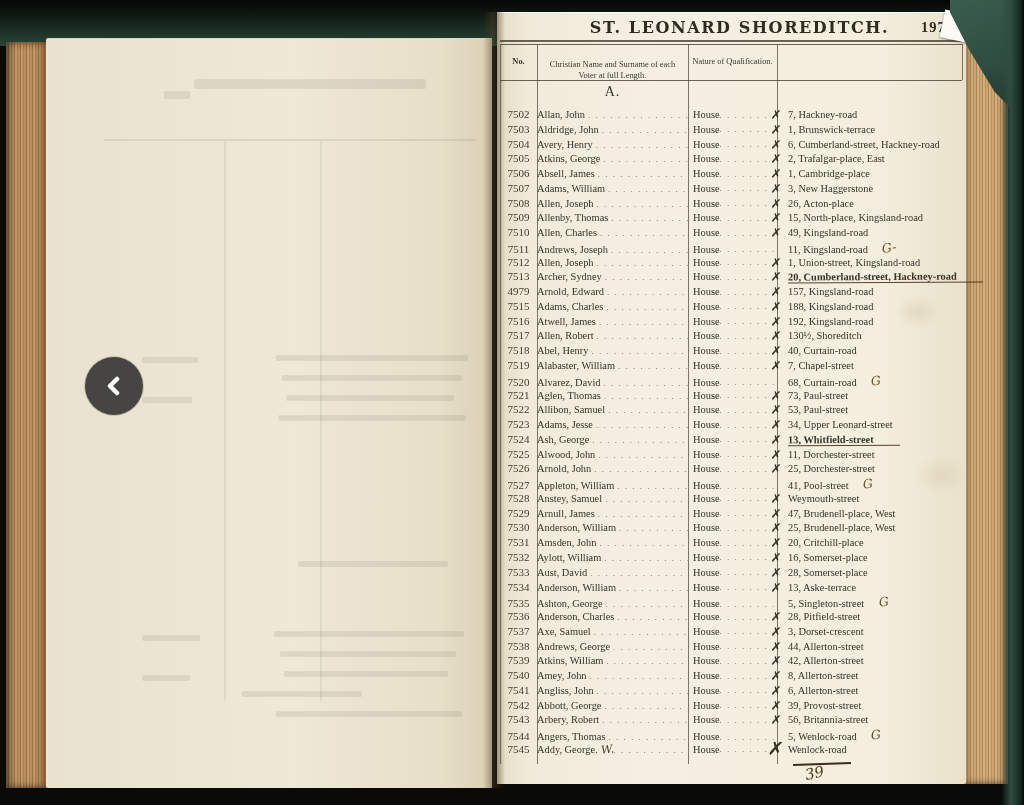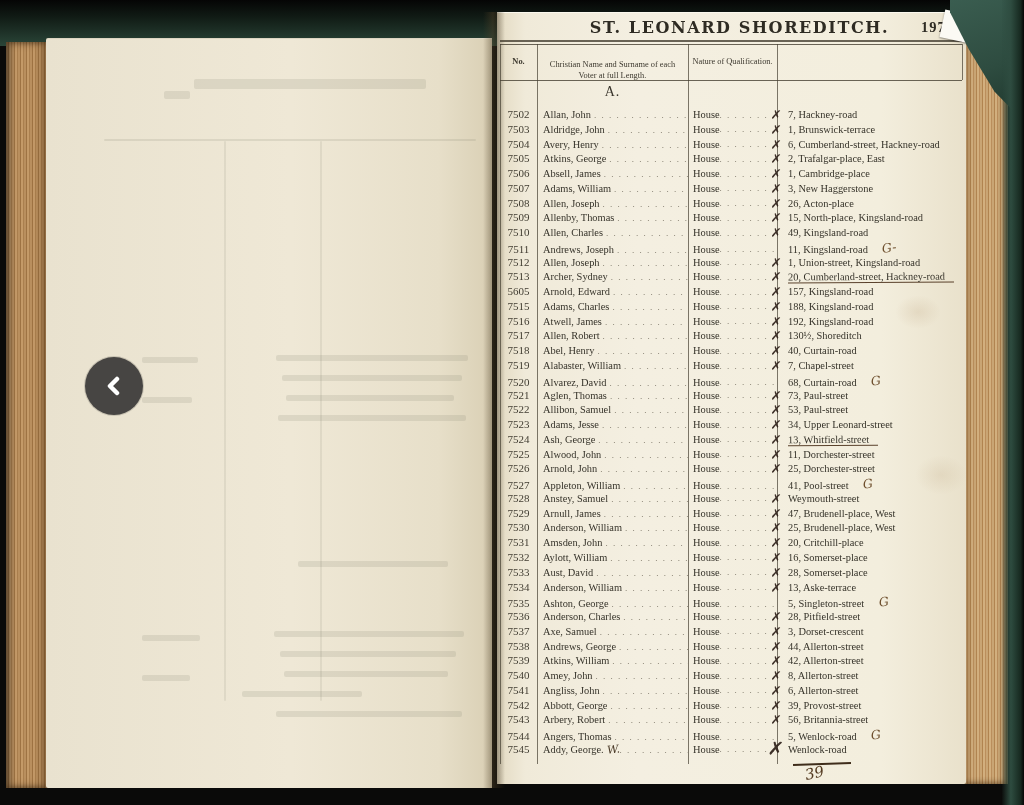--- a/index.html
+++ b/index.html
@@ -71,34 +71,34 @@
     font-size:8.4px;line-height:1.3;text-align:center;color:#3c382e;}
   .th{display:flex;align-items:center;justify-content:center;padding:1px 3px;}
   .th.no{width:37px;font-weight:bold;} .th.name{width:151px;margin-top:17px;} .th.qual{width:89px;} .th.street{width:185px;}
 
   .section-letter{position:absolute;top:72px;left:40px;width:151px;text-align:center;
     font-size:14px;letter-spacing:1px;color:#3a362c;}
 
   .rows{position:absolute;top:96px;left:3px;width:464px;z-index:1;}
   .row{display:flex;height:14.77px;align-items:baseline;font-size:10.4px;color:#36332a;white-space:nowrap;}
   .c-no{width:37px;text-align:center;font-size:11px;color:#413d32;flex:none;}
-  .c-name{width:151px;display:flex;align-items:baseline;padding-left:6px;overflow:hidden;flex:none;}
+  .c-name{width:151px;display:flex;align-items:baseline;overflow:hidden;flex:none;}
   .c-qual{width:89px;display:flex;align-items:center;padding-left:5px;overflow:hidden;flex:none;}
   .c-addr{flex:1;position:relative;padding-left:11px;}
   .dots{flex:1;overflow:hidden;font-size:9px;color:#6a6455;}
   .dots::after{content:". . . . . . . . . . . . . . . . . . . . . .";letter-spacing:1.5px;}
   .hand{font-family:"DejaVu Serif","Liberation Serif",serif;color:var(--hand);}
   .xmark{position:absolute;left:-6px;top:-2px;font-family:"DejaVu Sans",sans-serif;font-size:12.5px;
     color:#2f211a;transform:rotate(6deg);opacity:.92;}
   .xmark.big{font-size:19px;top:-7px;left:-9px;}
   .note{display:inline-block;margin-left:12px;font-style:italic;font-size:12.5px;color:var(--sepia);
     transform:rotate(-8deg) translateY(-1px);}
   .name-mark{display:inline-block;margin-left:3px;font-style:italic;font-size:11px;color:#4a3a28;transform:rotate(-6deg);}
-  .underl{display:inline-block;border-bottom:1.6px solid rgba(74,48,26,.9);padding-bottom:0px;padding-right:9px;
-    transform:rotate(-.3deg);}
+  .underl{display:inline-block;border-bottom:1.6px solid rgba(74,48,26,.9);padding-bottom:0px;padding-right:26px;
+    transform:rotate(-.3deg);font-weight:bold;}
   .tally-line{position:absolute;left:296px;top:751px;width:58px;height:2px;background:#3f2d1b;
     transform:rotate(-2deg);z-index:2;}
   .tally{position:absolute;left:308px;top:752px;font-style:italic;font-size:15px;color:#533a20;
     font-family:"DejaVu Serif",serif;transform:rotate(-12deg);z-index:2;}
 
   .stain{position:absolute;border-radius:50%;z-index:3;pointer-events:none;}
   .s1{left:895px;top:295px;width:46px;height:34px;background:radial-gradient(rgba(150,110,60,.13),transparent 70%);}
   .s2{left:915px;top:455px;width:52px;height:40px;background:radial-gradient(rgba(150,110,60,.11),transparent 70%);}
 </style>
 </head>
@@ -376,21 +376,21 @@
       <span class="dots"></span>
     </span>
     <span class="c-addr">
       <span class="xmark hand">✗</span>
       <span class="addr-text underl">20, Cumberland-street, Hackney-road</span>
       <span class="note hand"></span>
     </span>
   </div>
 
   <div class="row">
-    <span class="c-no">5605</span>
+    <span class="c-no">4979</span>
     <span class="c-name">
       <span>Arnold, Edward</span>
       <span class="name-mark hand"></span>
       <span class="dots"></span>
     </span>
     <span class="c-qual">
       <span>House</span>
       <span class="dots"></span>
     </span>
     <span class="c-addr">

